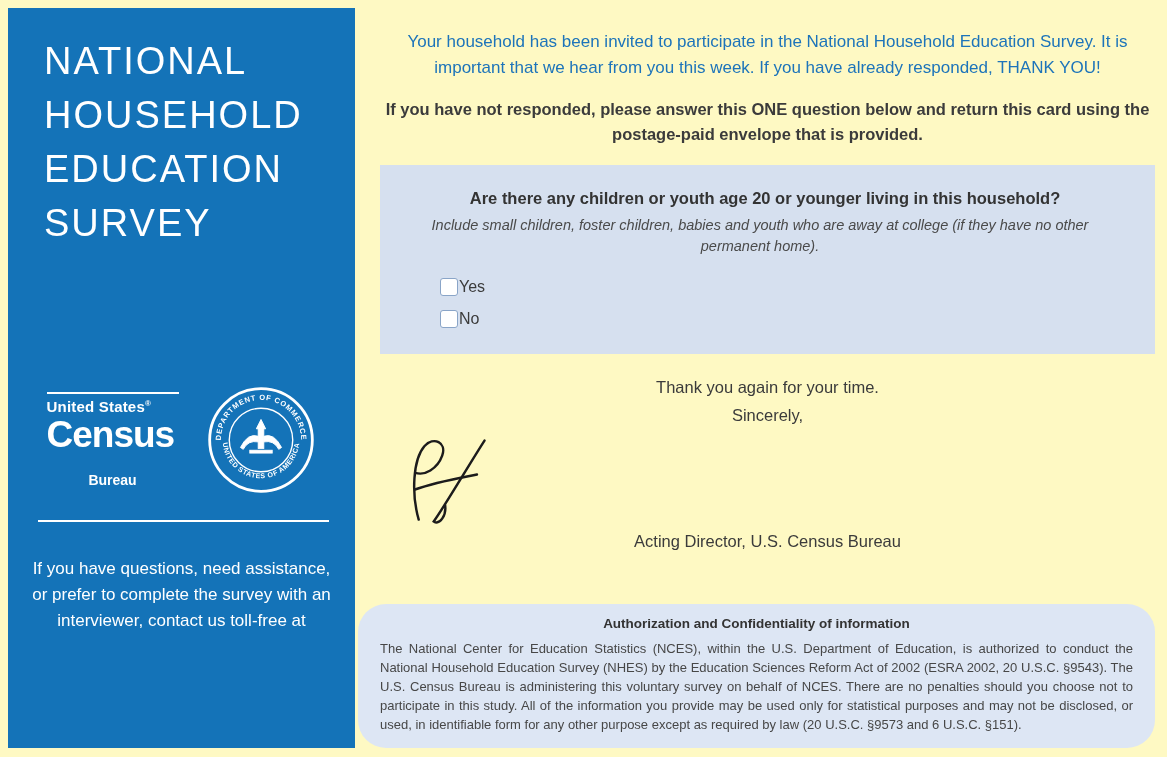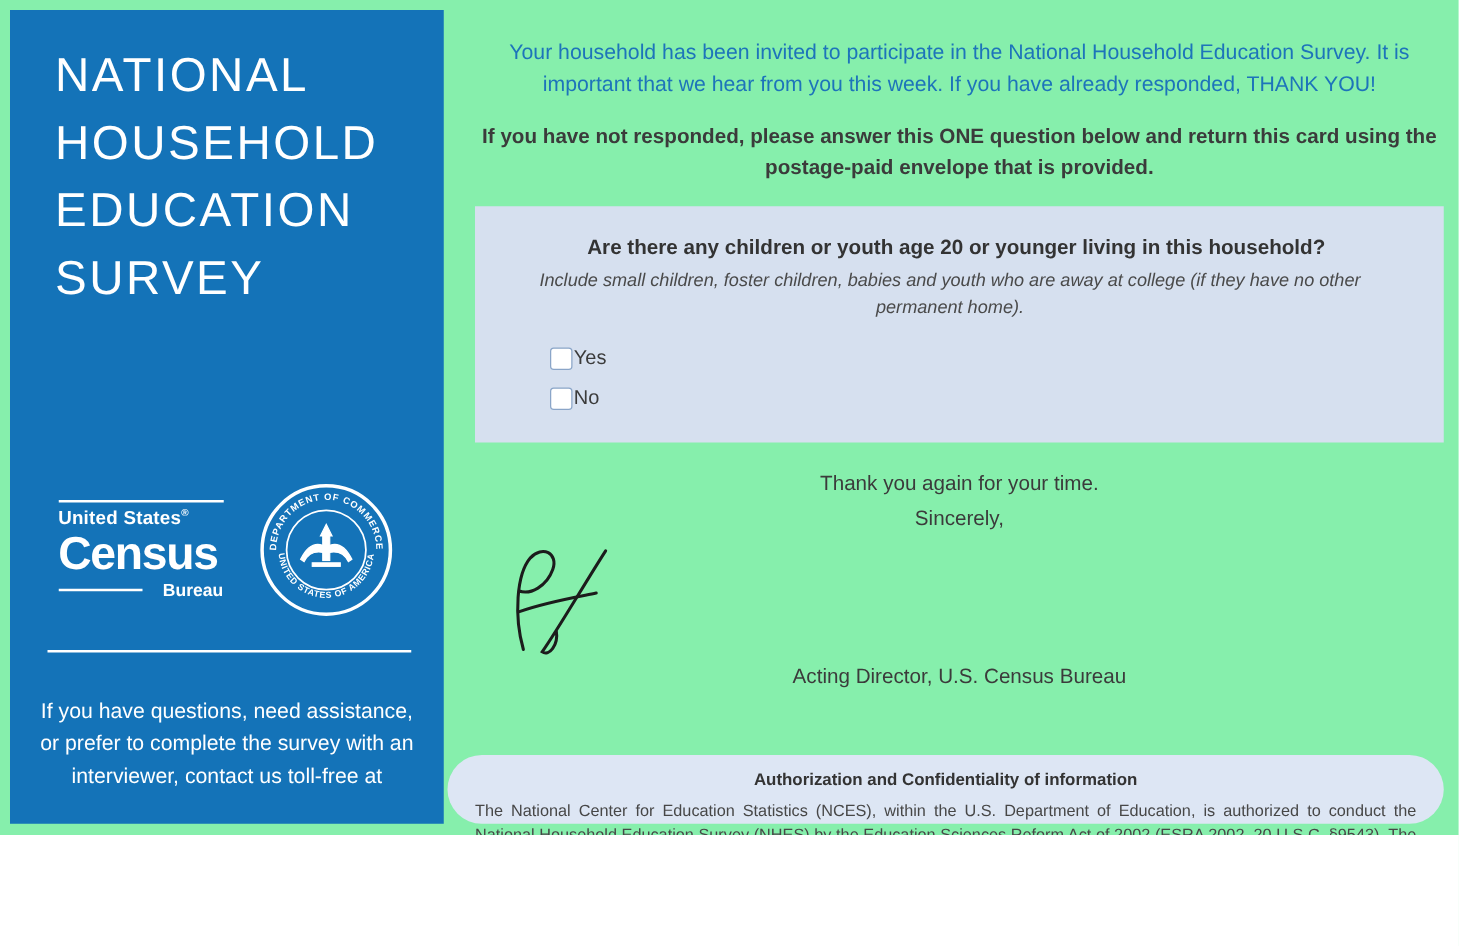--- a/index.html
+++ b/index.html
@@ -1,34 +1,34 @@
 <!DOCTYPE html>
 <html><head>
 <meta charset="utf-8">
 <style>
   * { margin:0; padding:0; box-sizing:border-box; }
   html, body { width:1167px; height:757px; background:#ffffff; }
   body { font-family:"Liberation Sans","DejaVu Sans",sans-serif; color:#3b3b3b; }
 
-  .card { position:relative; width:1167px; height:668px; overflow:hidden; background:#86efac; }
+  .card { position:relative; width:1167px; height:757px; overflow:hidden; background:#fef9c3; }
 
   
   .sidebar { position:absolute; left:8px; top:8px; width:347px; bottom:9px; background:#1473b8; color:#fff; }
 
   .title { position:absolute; top:26px; left:36px; font-size:38px; font-weight:400; letter-spacing:2px; line-height:54px; }
   .title span { display:block; }
 
   .logos { position:absolute; top:376px; left:0; width:100%; display:flex; align-items:center; justify-content:center; gap:26px; }
 
   .census { width:132px; }
   .cl-rule { height:2px; background:#fff; margin-bottom:4px; width:100%; }
   .cl-top { font-size:15px; font-weight:bold; letter-spacing:0.2px; }
   .cl-top sup { font-size:8px; }
   .cl-main { font-size:37px; font-weight:bold; letter-spacing:-1px; line-height:1; margin-top:1px; }
-  .cl-bottom { display:flex; align-items:center; gap:16px; margin-top:3px; }
+  .cl-bottom { display:flex; align-items:center; gap:16px; margin-top:3px;flex-direction:column; }
   .cl-bottom .rule { flex:1; height:2px; background:#fff; }
   .cl-bureau { font-size:14px; font-weight:bold; }
 
   .seal { width:112px; height:112px; }
   .seal-text { font-size:8px; font-weight:bold; letter-spacing:0.8px; fill:#fff; }
   .seal-text-sm { font-size:7.5px; font-weight:bold; letter-spacing:0.6px; fill:#fff; }
 
   .divider { position:absolute; left:30px; right:26px; top:512px; height:2px; background:#fff; }
 
   .contact { position:absolute; top:548px; left:20px; right:20px; text-align:center; font-size:17px; line-height:26px; }

